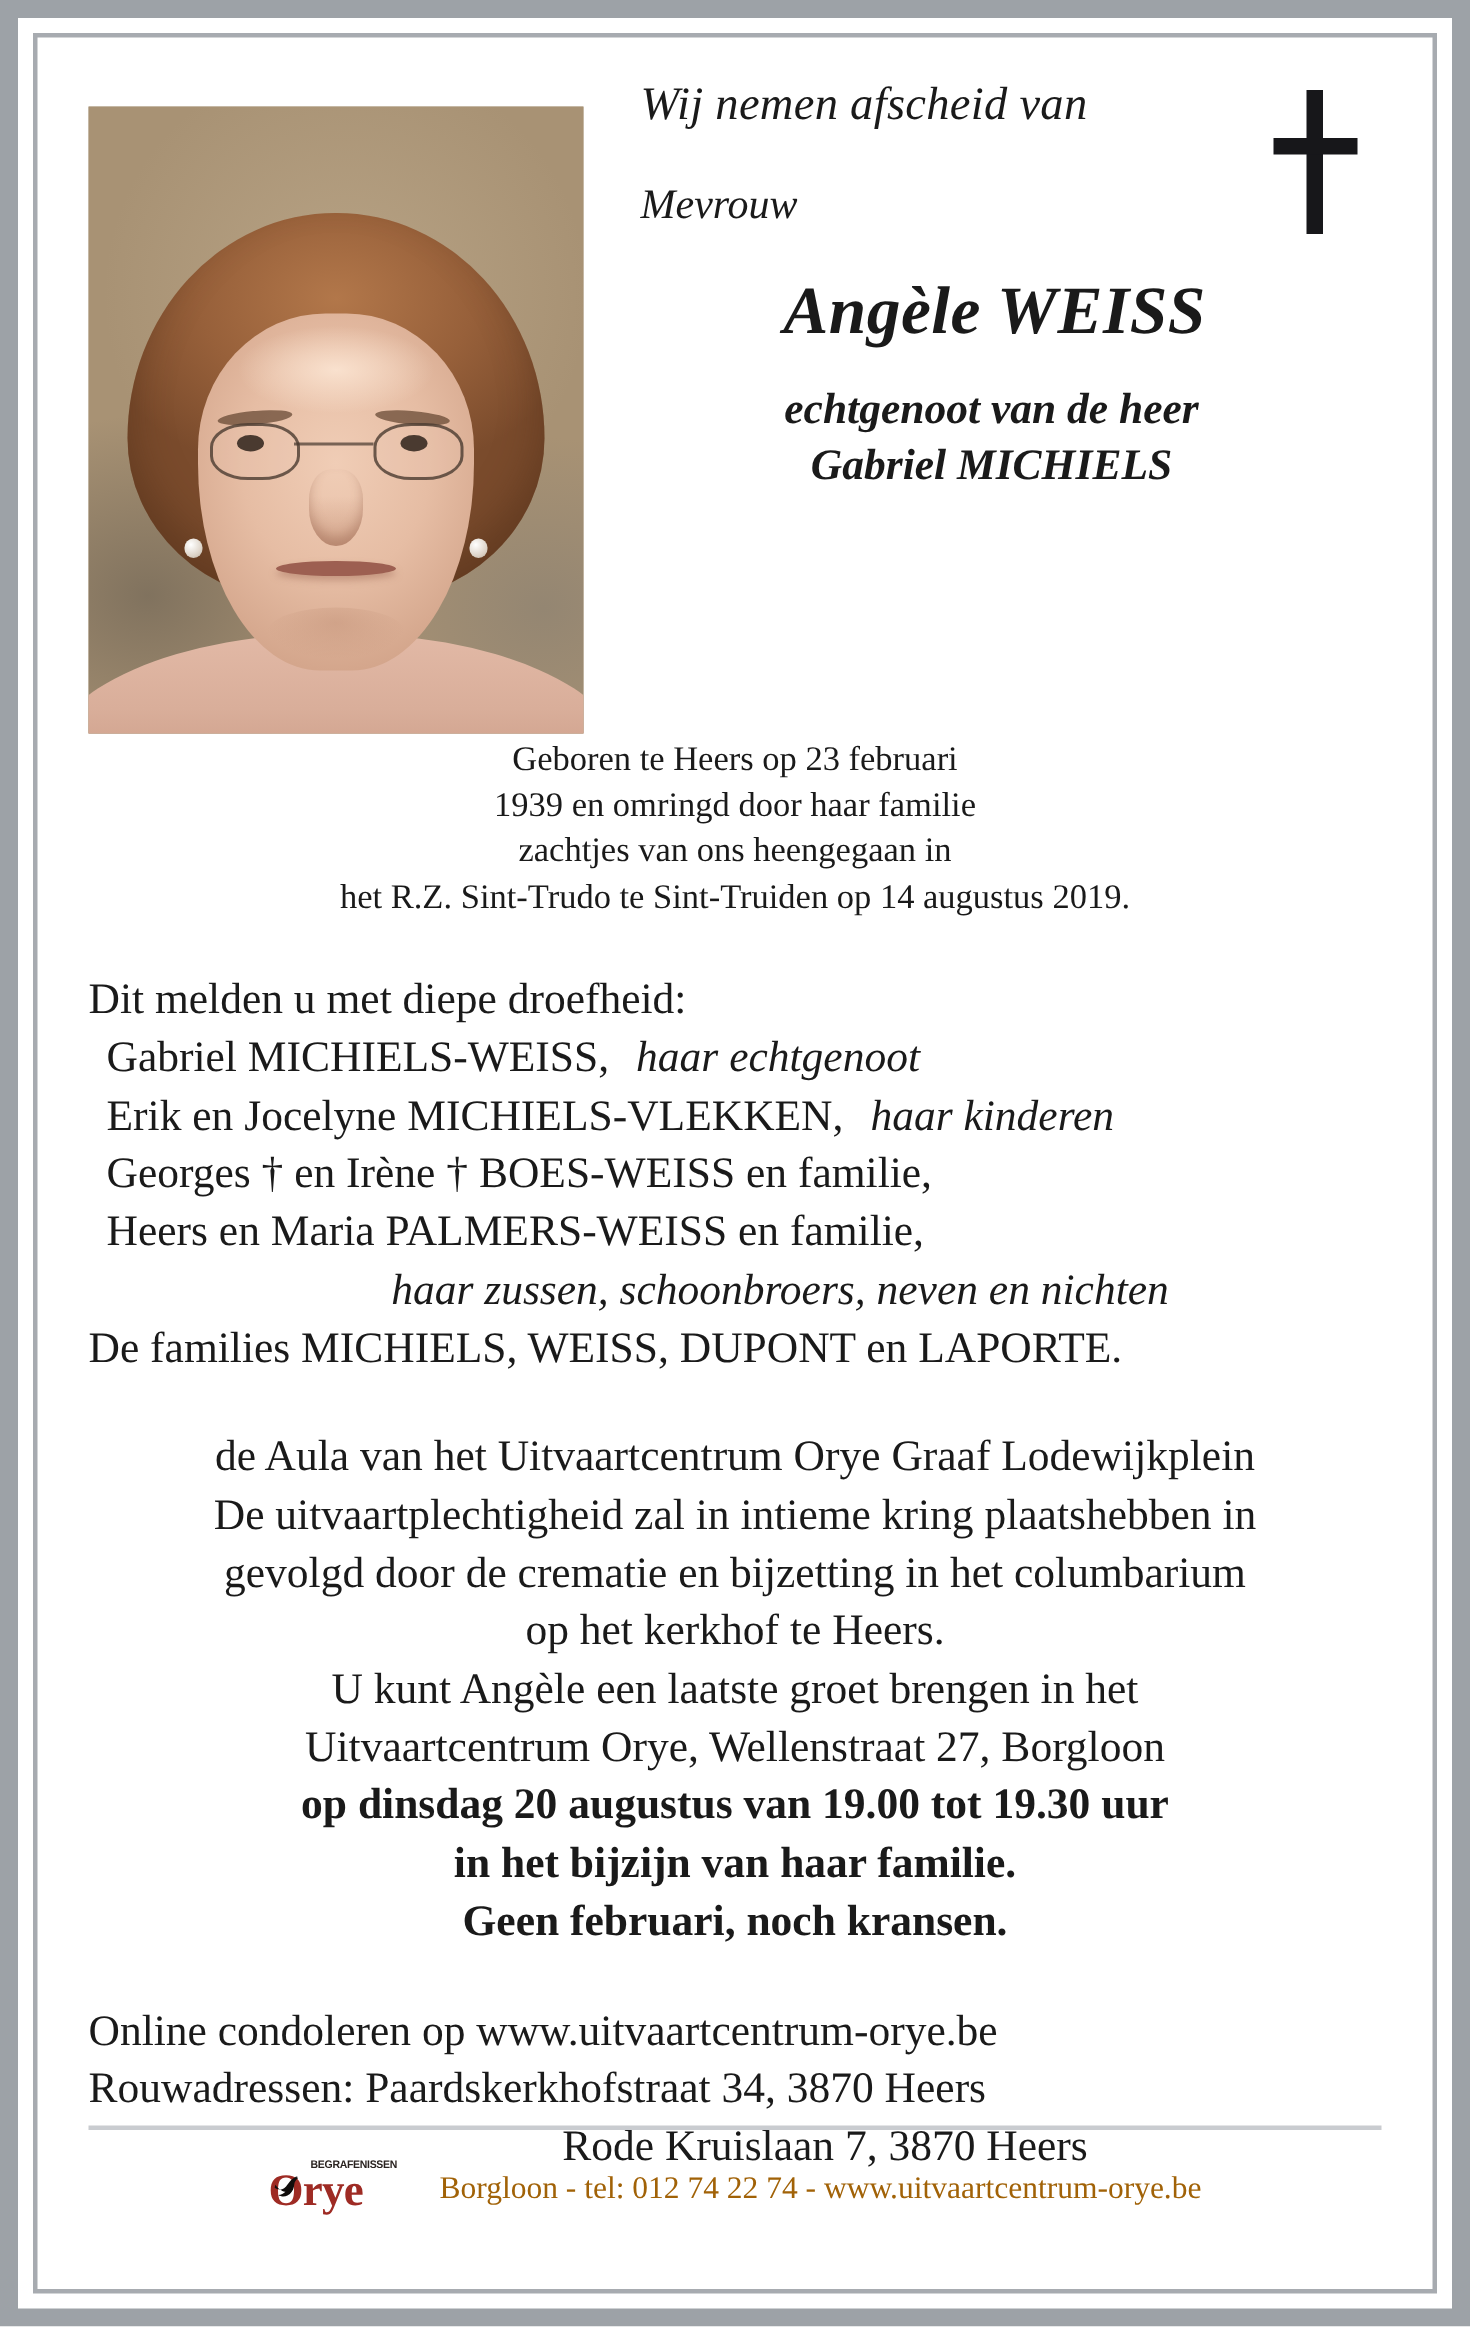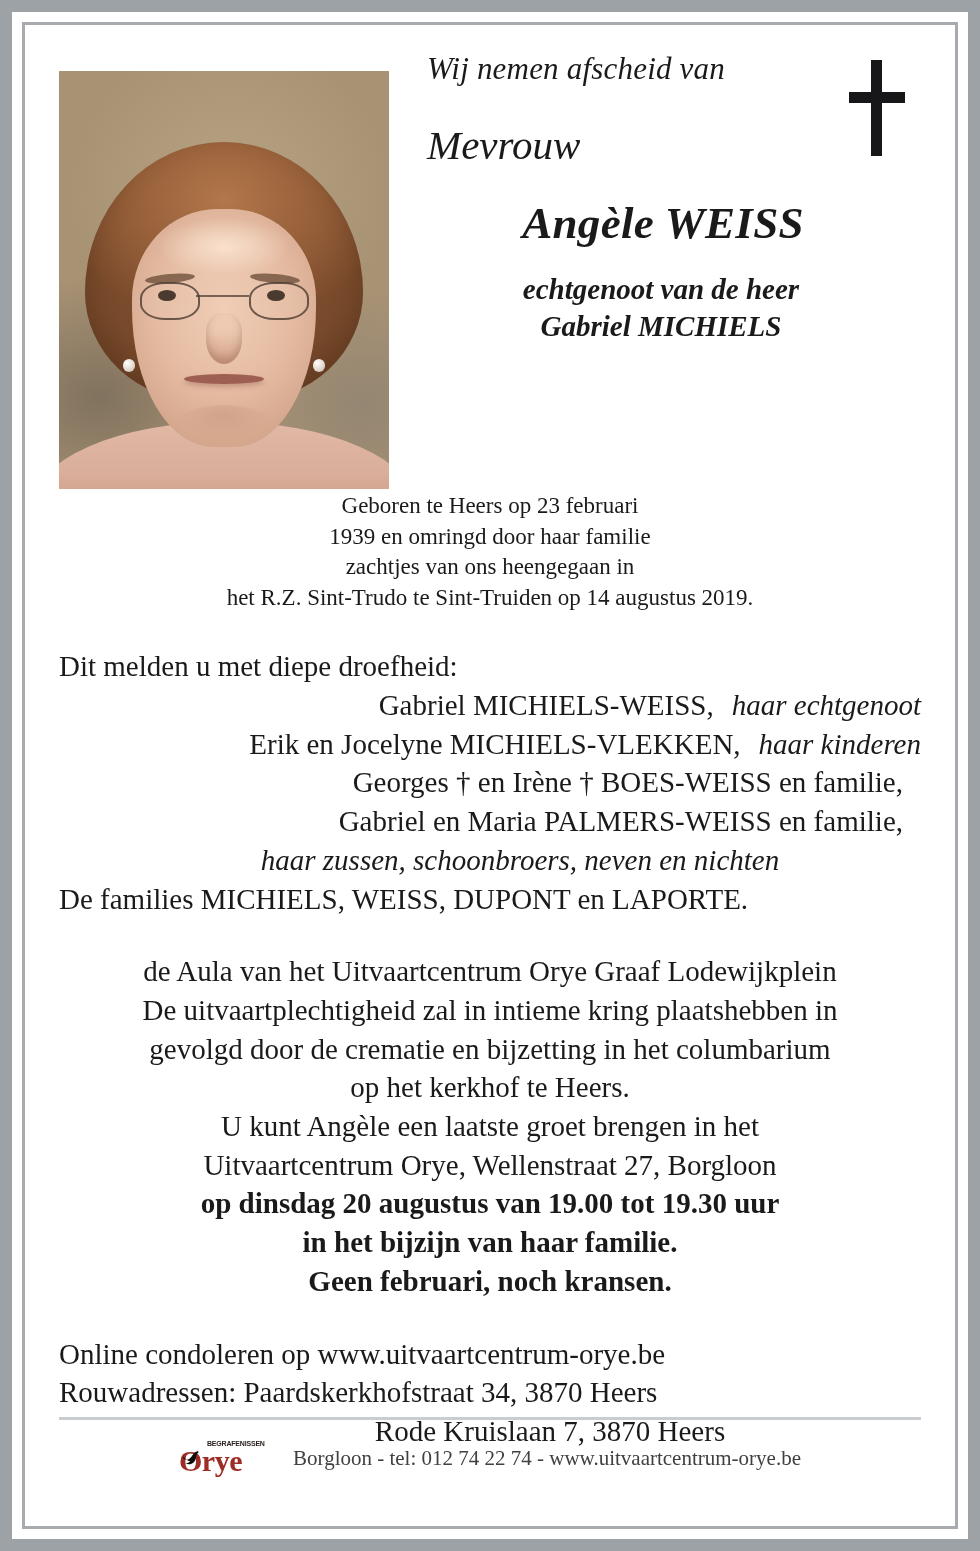--- a/index.html
+++ b/index.html
@@ -193,21 +193,21 @@
     top: 0;
     font-style: italic;
   }
   .line-afscheid {
     font-size: 31px;
     letter-spacing: .2px;
     margin: 0 0 34px 0;
     padding-left: 16px;
   }
   .line-mevrouw {
-    font-size: 41px;
+    font-size: 28px;
     margin: 0 0 28px 0;
     padding-left: 16px;
   }
   .name {
     font-size: 45px;
     font-weight: bold;
     text-align: center;
     margin: 0 0 22px 0;
     padding-right: 6px;
     letter-spacing: .3px;
@@ -252,21 +252,21 @@
   .block {
     font-size: 29px;
     line-height: 1.335;
     margin: 34px 0 0 0;
   }
   .block p { margin: 0; }
   .block.center { text-align: center; }
 
   .rel-row {
     display: flex;
-    justify-content: flex-end;
+    justify-content: flex-start;
     align-items: baseline;
     margin-left: 12px;
   }
   .rel-row .who { text-align: left; }
   .rel-row .rel {
     font-style: italic;
     white-space: nowrap;
     padding-left: 18px;
   }
   .rel-wide {
@@ -323,21 +323,21 @@
     transform: scaleY(1.05);
   }
   .logo .bird {
     position: absolute;
     left: 1px; top: 7px;
     width: 22px; height: 22px;
     color: #100d0c;
   }
   .footer-text {
     font-size: 21px;
-    color: #404040;
+    color: #a16207;
     white-space: nowrap;
   }
 </style>
 </head>
 <body>
 
 <div class="card">
   <div class="card-white">
     <div class="card-inner">
       <div class="sheet">
@@ -400,21 +400,21 @@
             <span class="who">Erik en Jocelyne MICHIELS-VLEKKEN,</span>
             <span class="rel">haar kinderen</span>
           </div>
 
           <div class="rel-row">
             <span class="who">Georges † en Irène † BOES-WEISS en familie,</span>
             <span class="rel"></span>
           </div>
 
           <div class="rel-row">
-            <span class="who">Gabriel en Maria PALMERS-WEISS en familie,</span>
+            <span class="who">Heers en Maria PALMERS-WEISS en familie,</span>
             <span class="rel"></span>
           </div>
 
           <p class="rel-wide">haar zussen, schoonbroers, neven en nichten</p>
           <p>De families MICHIELS, WEISS, DUPONT en LAPORTE.</p>
         </div>
 
         <div class="block center">
           <p>de Aula van het Uitvaartcentrum Orye Graaf Lodewijkplein</p>
           <p>De uitvaartplechtigheid zal in intieme kring plaatshebben in</p>

